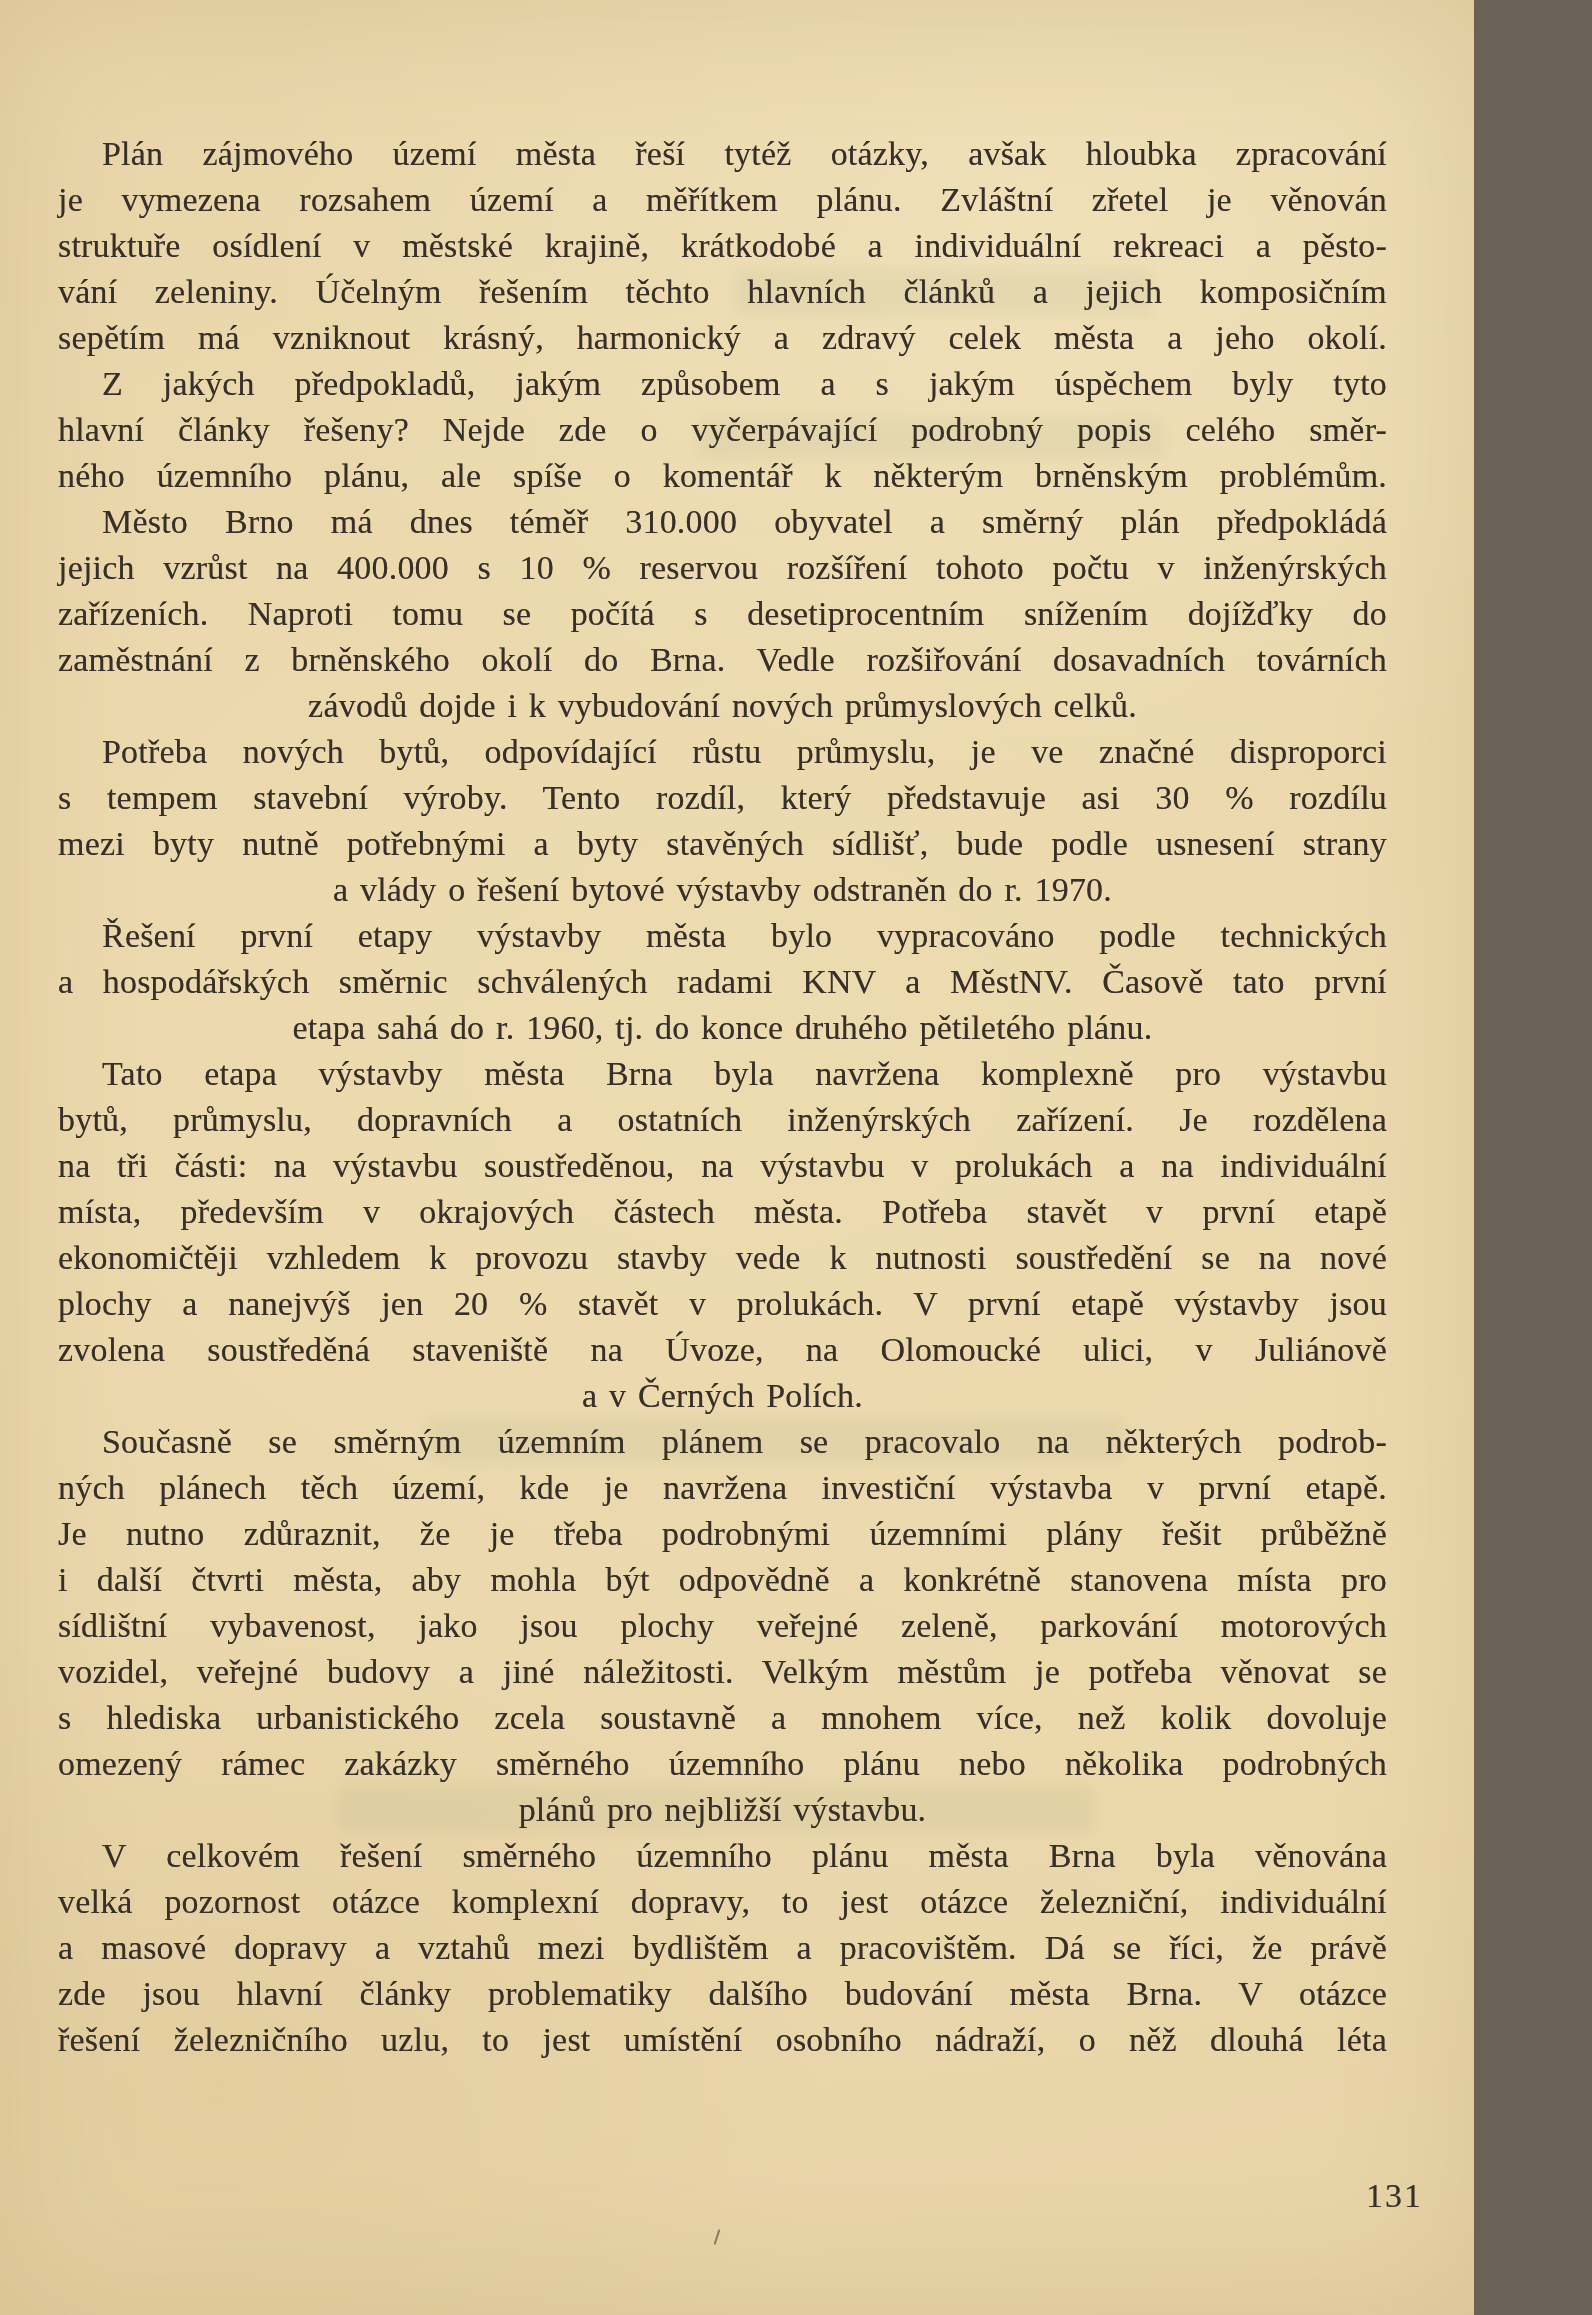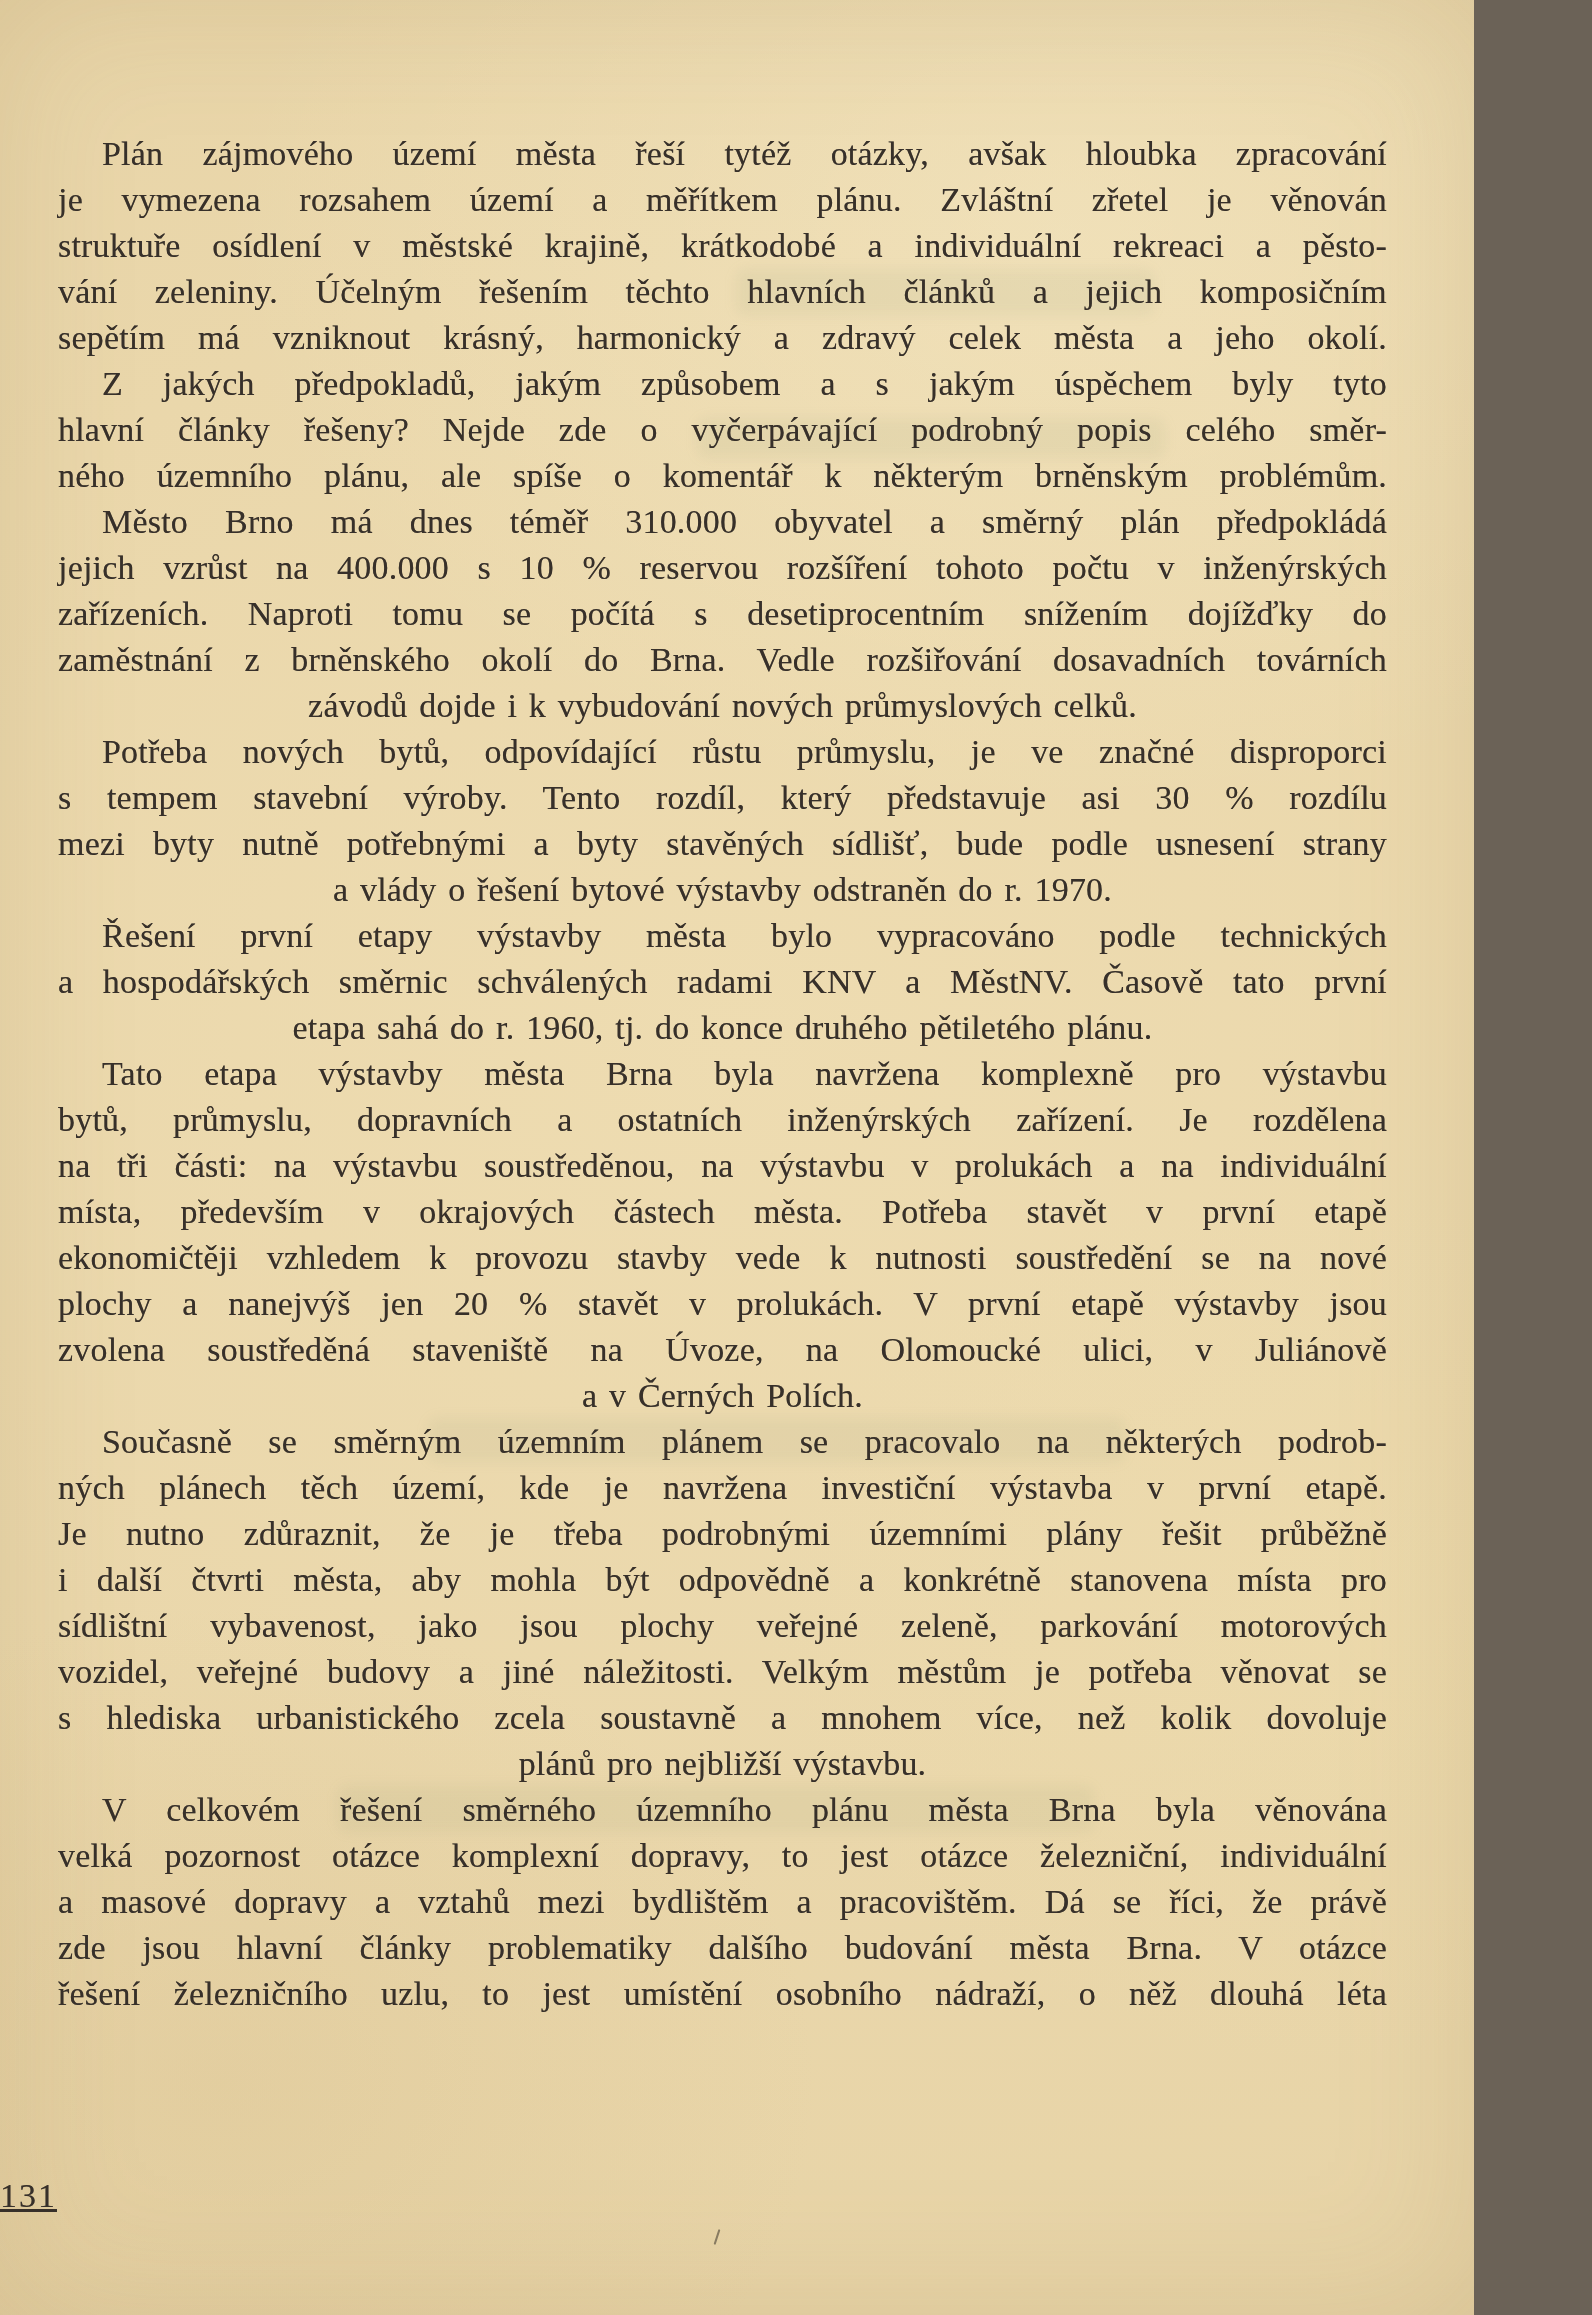--- a/index.html
+++ b/index.html
@@ -55,26 +55,25 @@
     text-align: justify;
     text-align-last: justify;
   }
   .line.indent { text-indent: 44px; }
 
   .folio {
     position: absolute;
     left: 0;
     top: 2177px;
     width: 1423px;
-    text-align: left;
+    text-align: right;
     font-size: 34px;
     letter-spacing: 2px;
     color: #37302a;
     text-shadow: 0 0 0.6px rgba(55,48,40,0.5);
-    text-decoration: underline;
   }
   .speck {
     position: absolute;
     left: 716px;
     top: 2229px;
     width: 2px;
     height: 16px;
     background: rgba(60,52,42,0.55);
     transform: rotate(18deg);
     border-radius: 1px;
@@ -132,20 +131,21 @@
         <div class="line">a v Černých Polích.</div>
       </div>
       <div class="para">
         <div class="line indent jl">Současně se směrným územním plánem se pracovalo na některých podrob-</div>
         <div class="line jl">ných plánech těch území, kde je navržena investiční výstavba v první etapě.</div>
         <div class="line jl">Je nutno zdůraznit, že je třeba podrobnými územními plány řešit průběžně</div>
         <div class="line jl">i další čtvrti města, aby mohla být odpovědně a konkrétně stanovena místa pro</div>
         <div class="line jl">sídlištní vybavenost, jako jsou plochy veřejné zeleně, parkování motorových</div>
         <div class="line jl">vozidel, veřejné budovy a jiné náležitosti. Velkým městům je potřeba věnovat se</div>
         <div class="line jl">s hlediska urbanistického zcela soustavně a mnohem více, než kolik dovoluje</div>
+        <div class="line jl">omezený rámec zakázky směrného územního plánu nebo několika podrobných</div>
         <div class="line">plánů pro nejbližší výstavbu.</div>
       </div>
       <div class="para">
         <div class="line indent jl">V celkovém řešení směrného územního plánu města Brna byla věnována</div>
         <div class="line jl">velká pozornost otázce komplexní dopravy, to jest otázce železniční, individuální</div>
         <div class="line jl">a masové dopravy a vztahů mezi bydlištěm a pracovištěm. Dá se říci, že právě</div>
         <div class="line jl">zde jsou hlavní články problematiky dalšího budování města Brna. V otázce</div>
         <div class="line jl">řešení železničního uzlu, to jest umístění osobního nádraží, o něž dlouhá léta</div>
       </div>
     </div>

